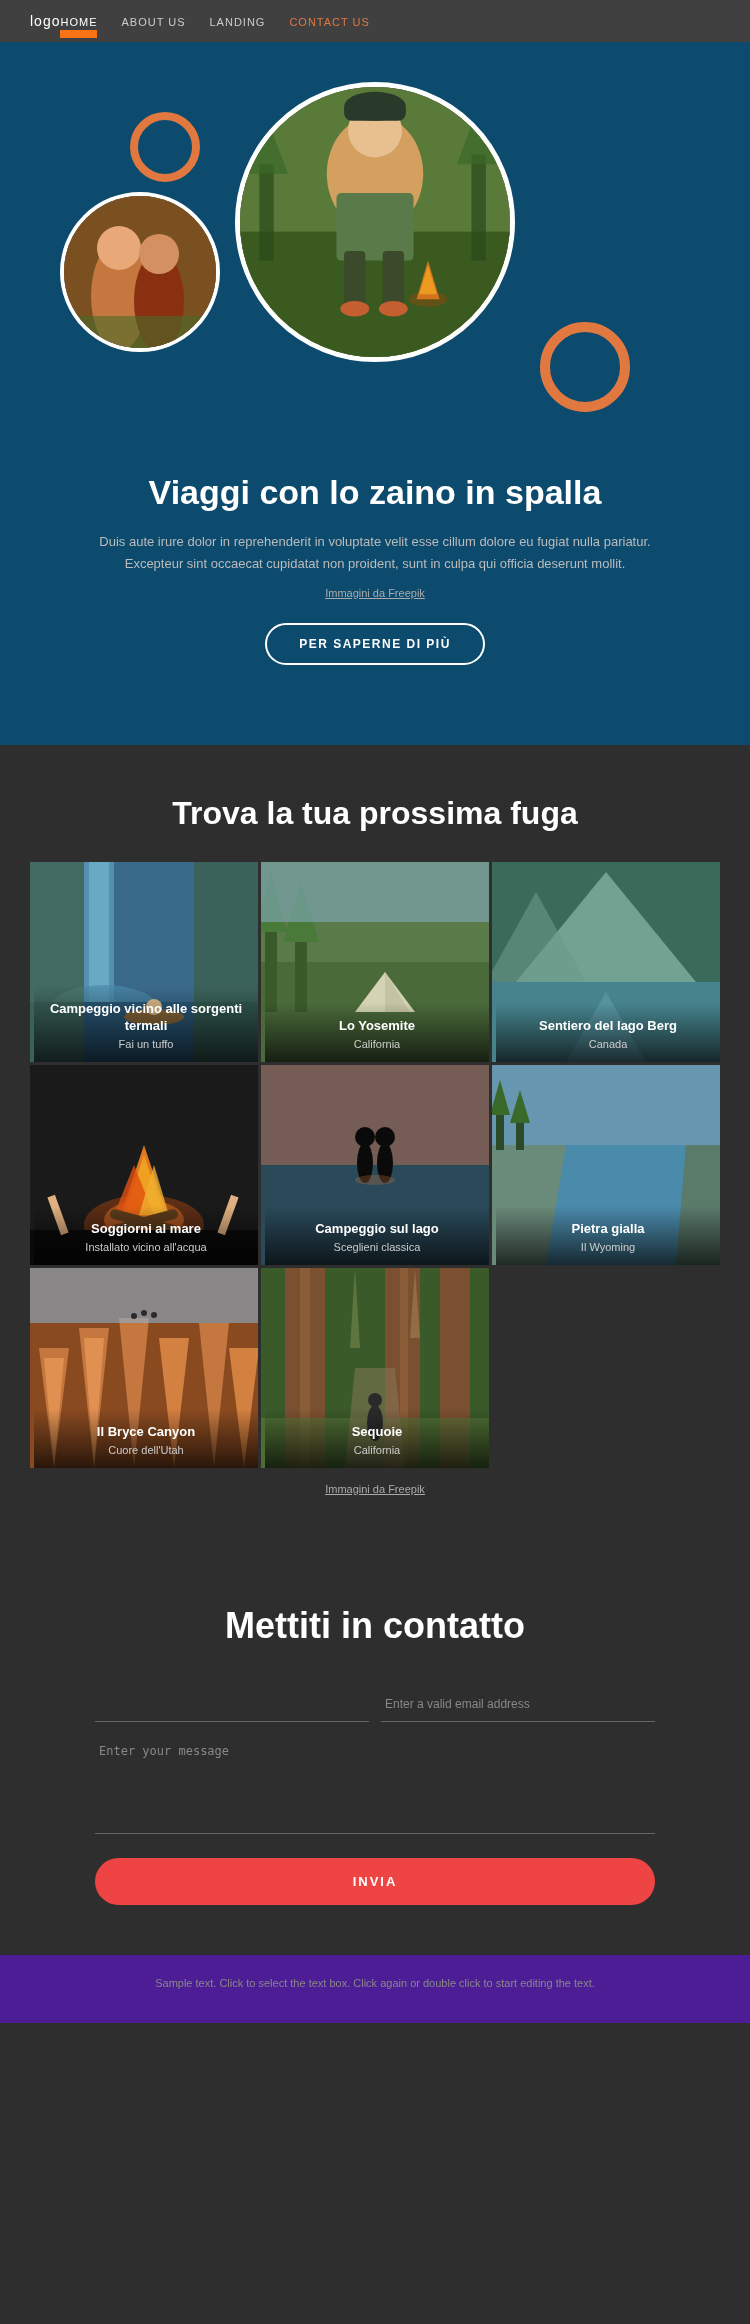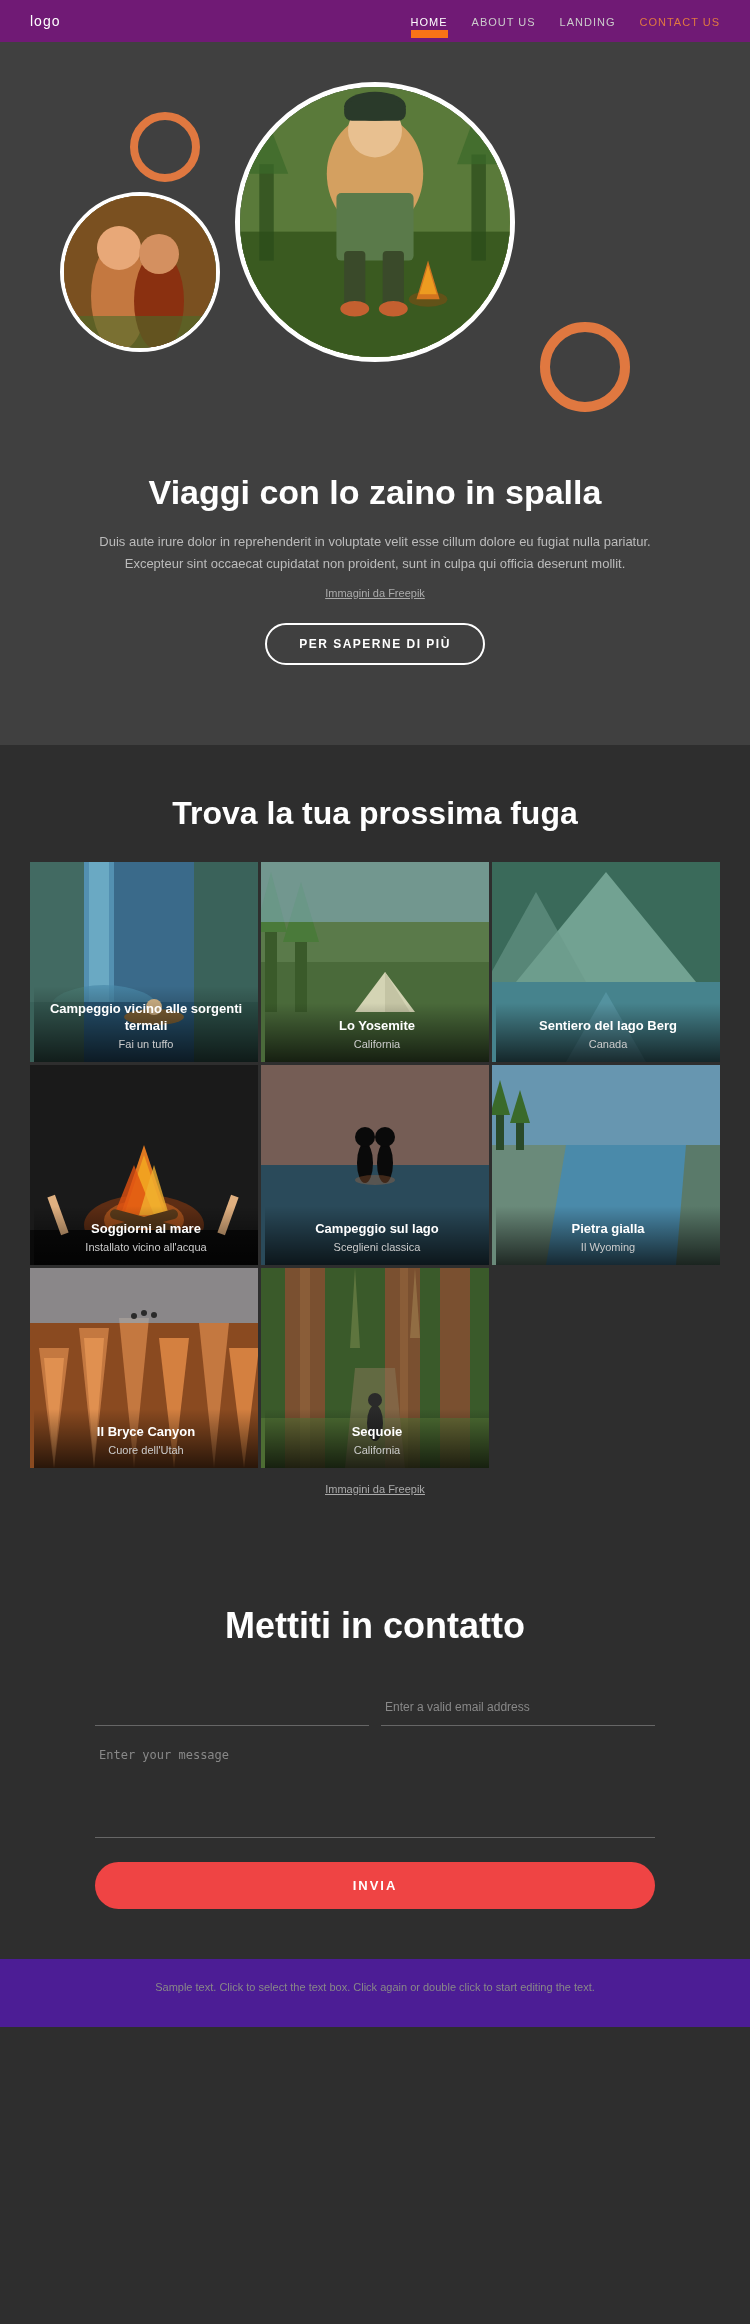--- a/index.html
+++ b/index.html
@@ -8,23 +8,22 @@
       background: #2e2e2e;
       color: #fff;
       width: 750px;
       overflow-x: hidden;
     }
 
     
     nav {
       display: flex;
       align-items: center;
-      justify-content: space-between;
       padding: 12px 30px;
-      background: #701a75;
+      background: #404040;
       position: relative;
       z-index: 10;
     }
     .nav-logo {
       font-size: 14px;
       color: #fff;
       font-weight: 400;
       letter-spacing: 1px;
     }
     .nav-links {
@@ -43,21 +42,21 @@
       color: #fff;
       border-bottom: 8px solid #f97316;
       padding-bottom: 2px;
     }
     .nav-links li.contact a {
       color: #e07840;
     }
 
     
     .hero {
-      background: #404040;
+      background: #0c4a6e;
       padding: 20px 30px 60px;
       position: relative;
       min-height: 420px;
     }
     .hero-images {
       position: relative;
       width: 100%;
       height: 380px;
     }
     
@@ -265,21 +264,21 @@
       gap: 12px;
       margin-bottom: 12px;
     }
     .form-input {
       flex: 1;
       background: transparent;
       border: none;
       border-bottom: 1px solid #666;
       color: #5eead4;
       padding: 10px 4px;
-      font-size: 16px;
+      font-size: 12px;
       outline: none;
     }
     .form-input::placeholder { color: #888; font-size: 12px; }
     .form-textarea {
       width: 100%;
       background: transparent;
       border: none;
       border-bottom: 1px solid #666;
       color: #f97316;
       padding: 10px 4px;

